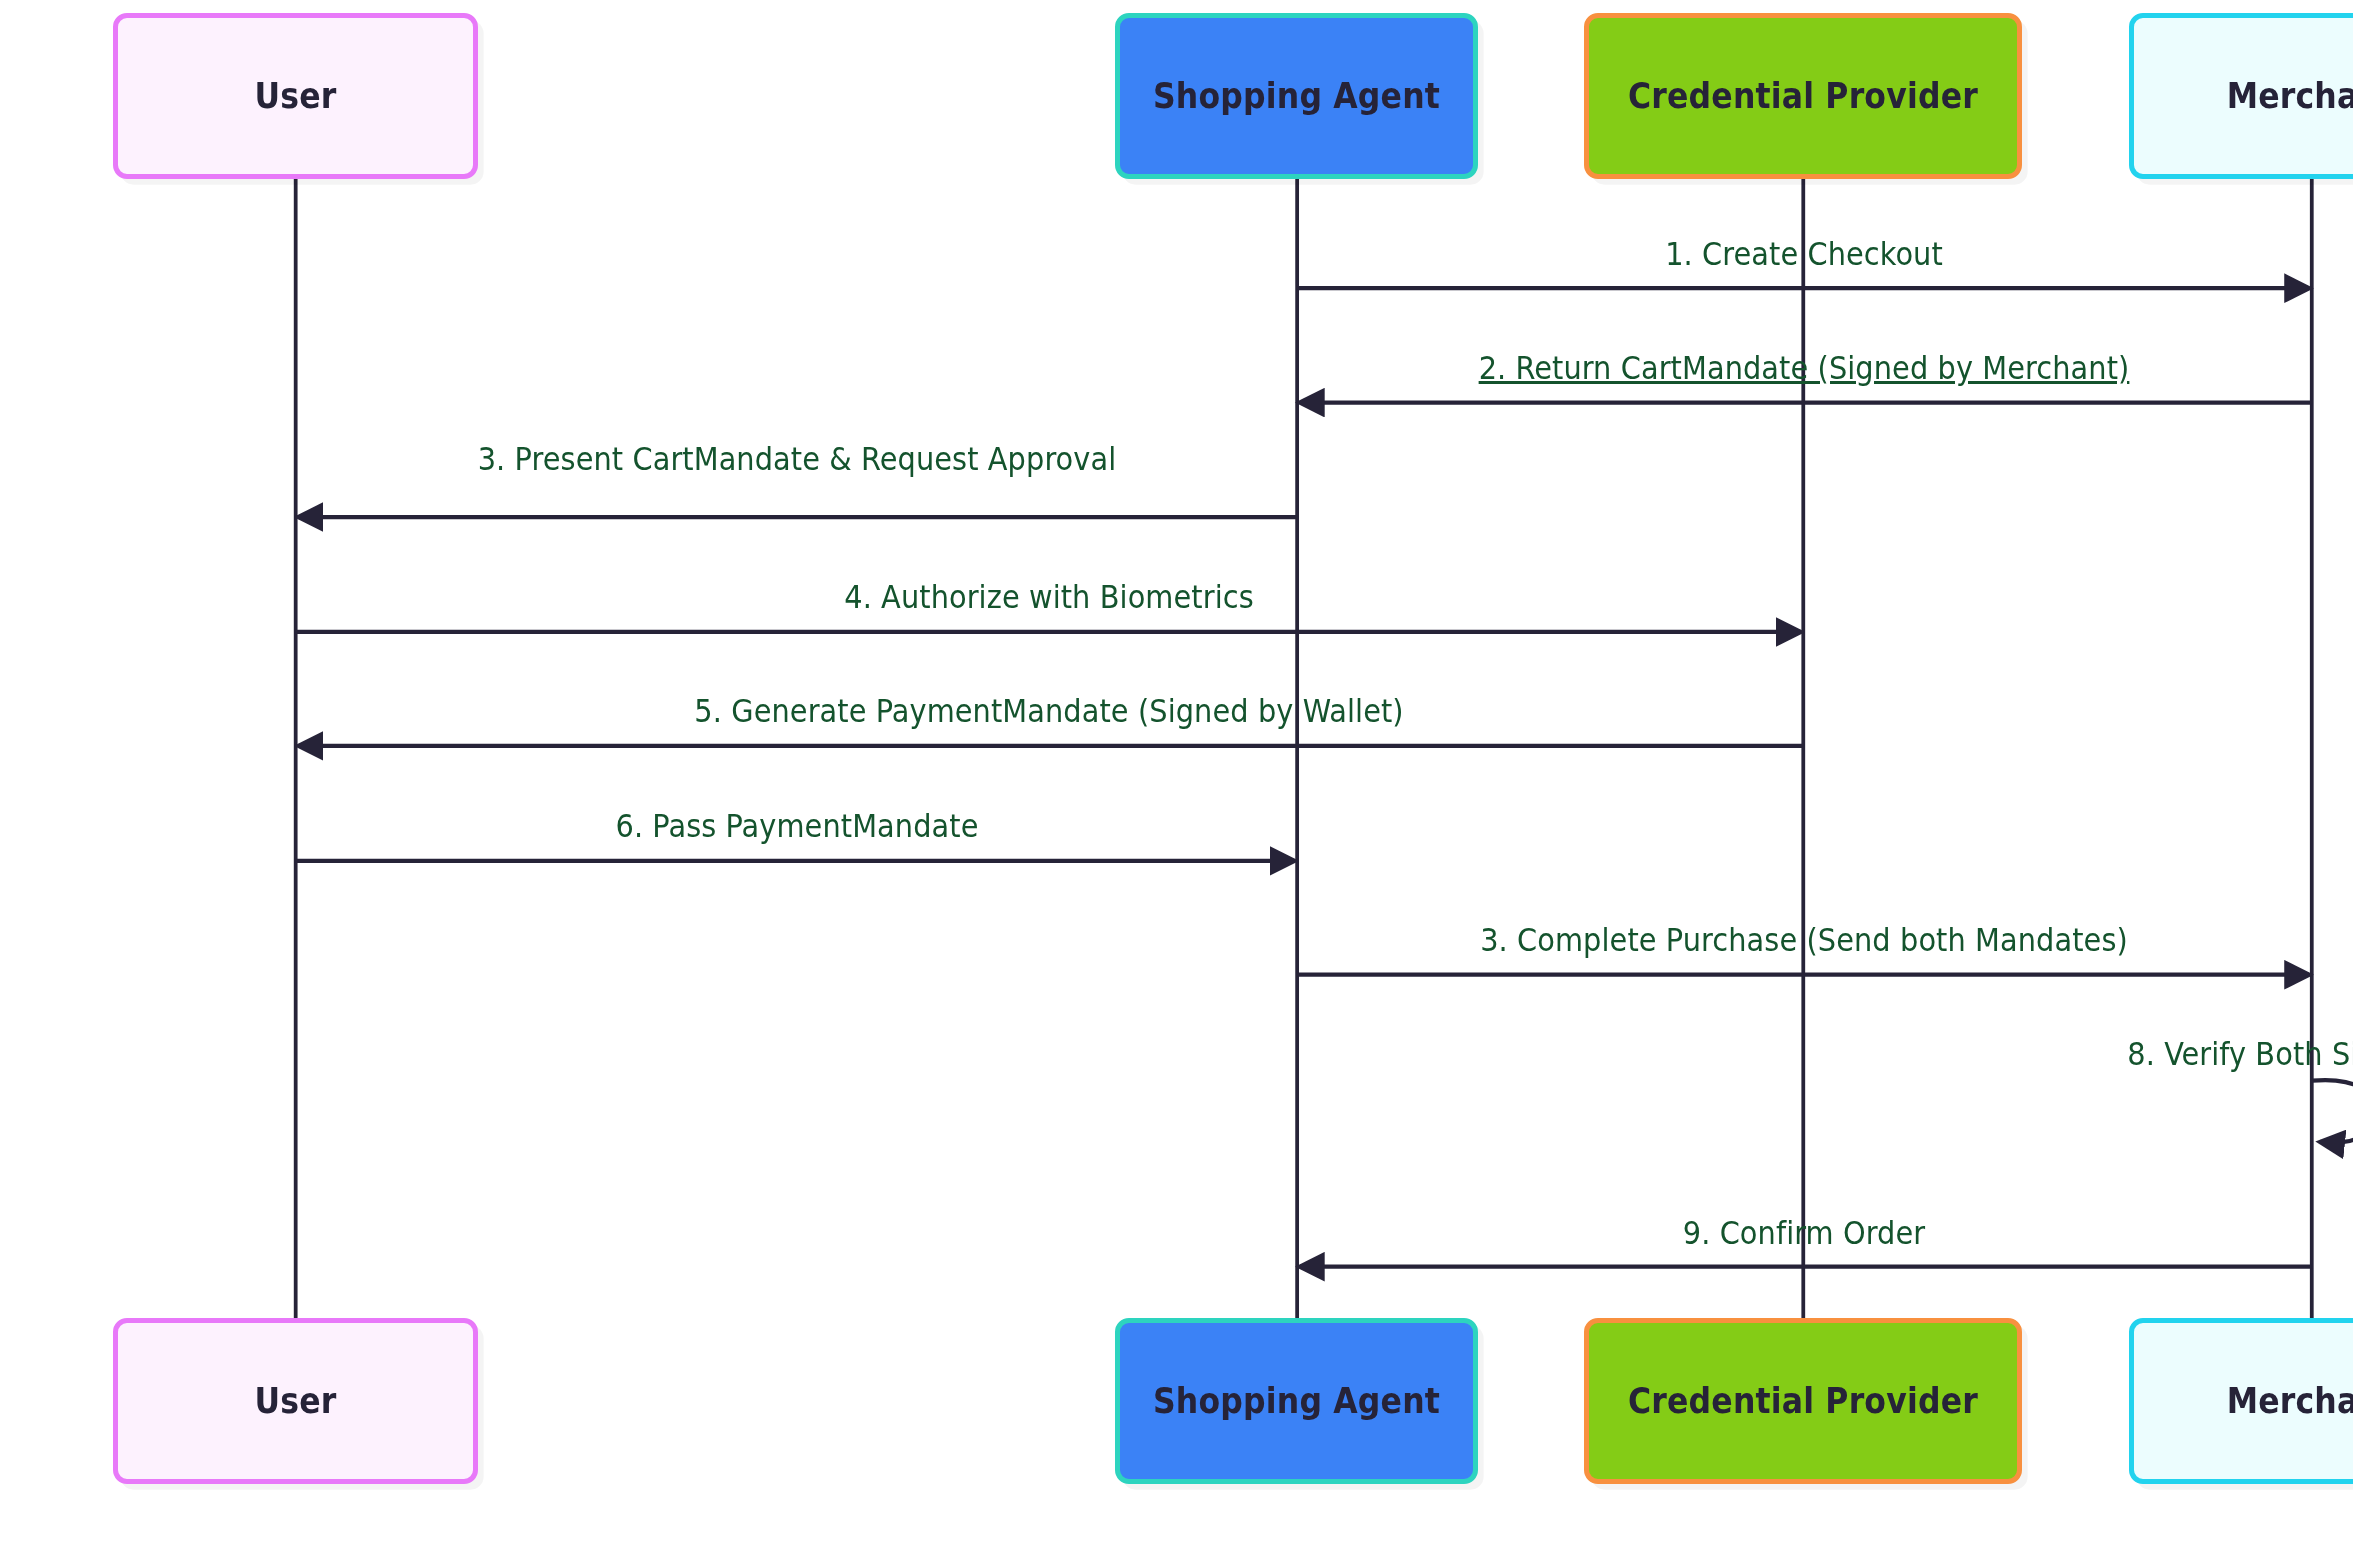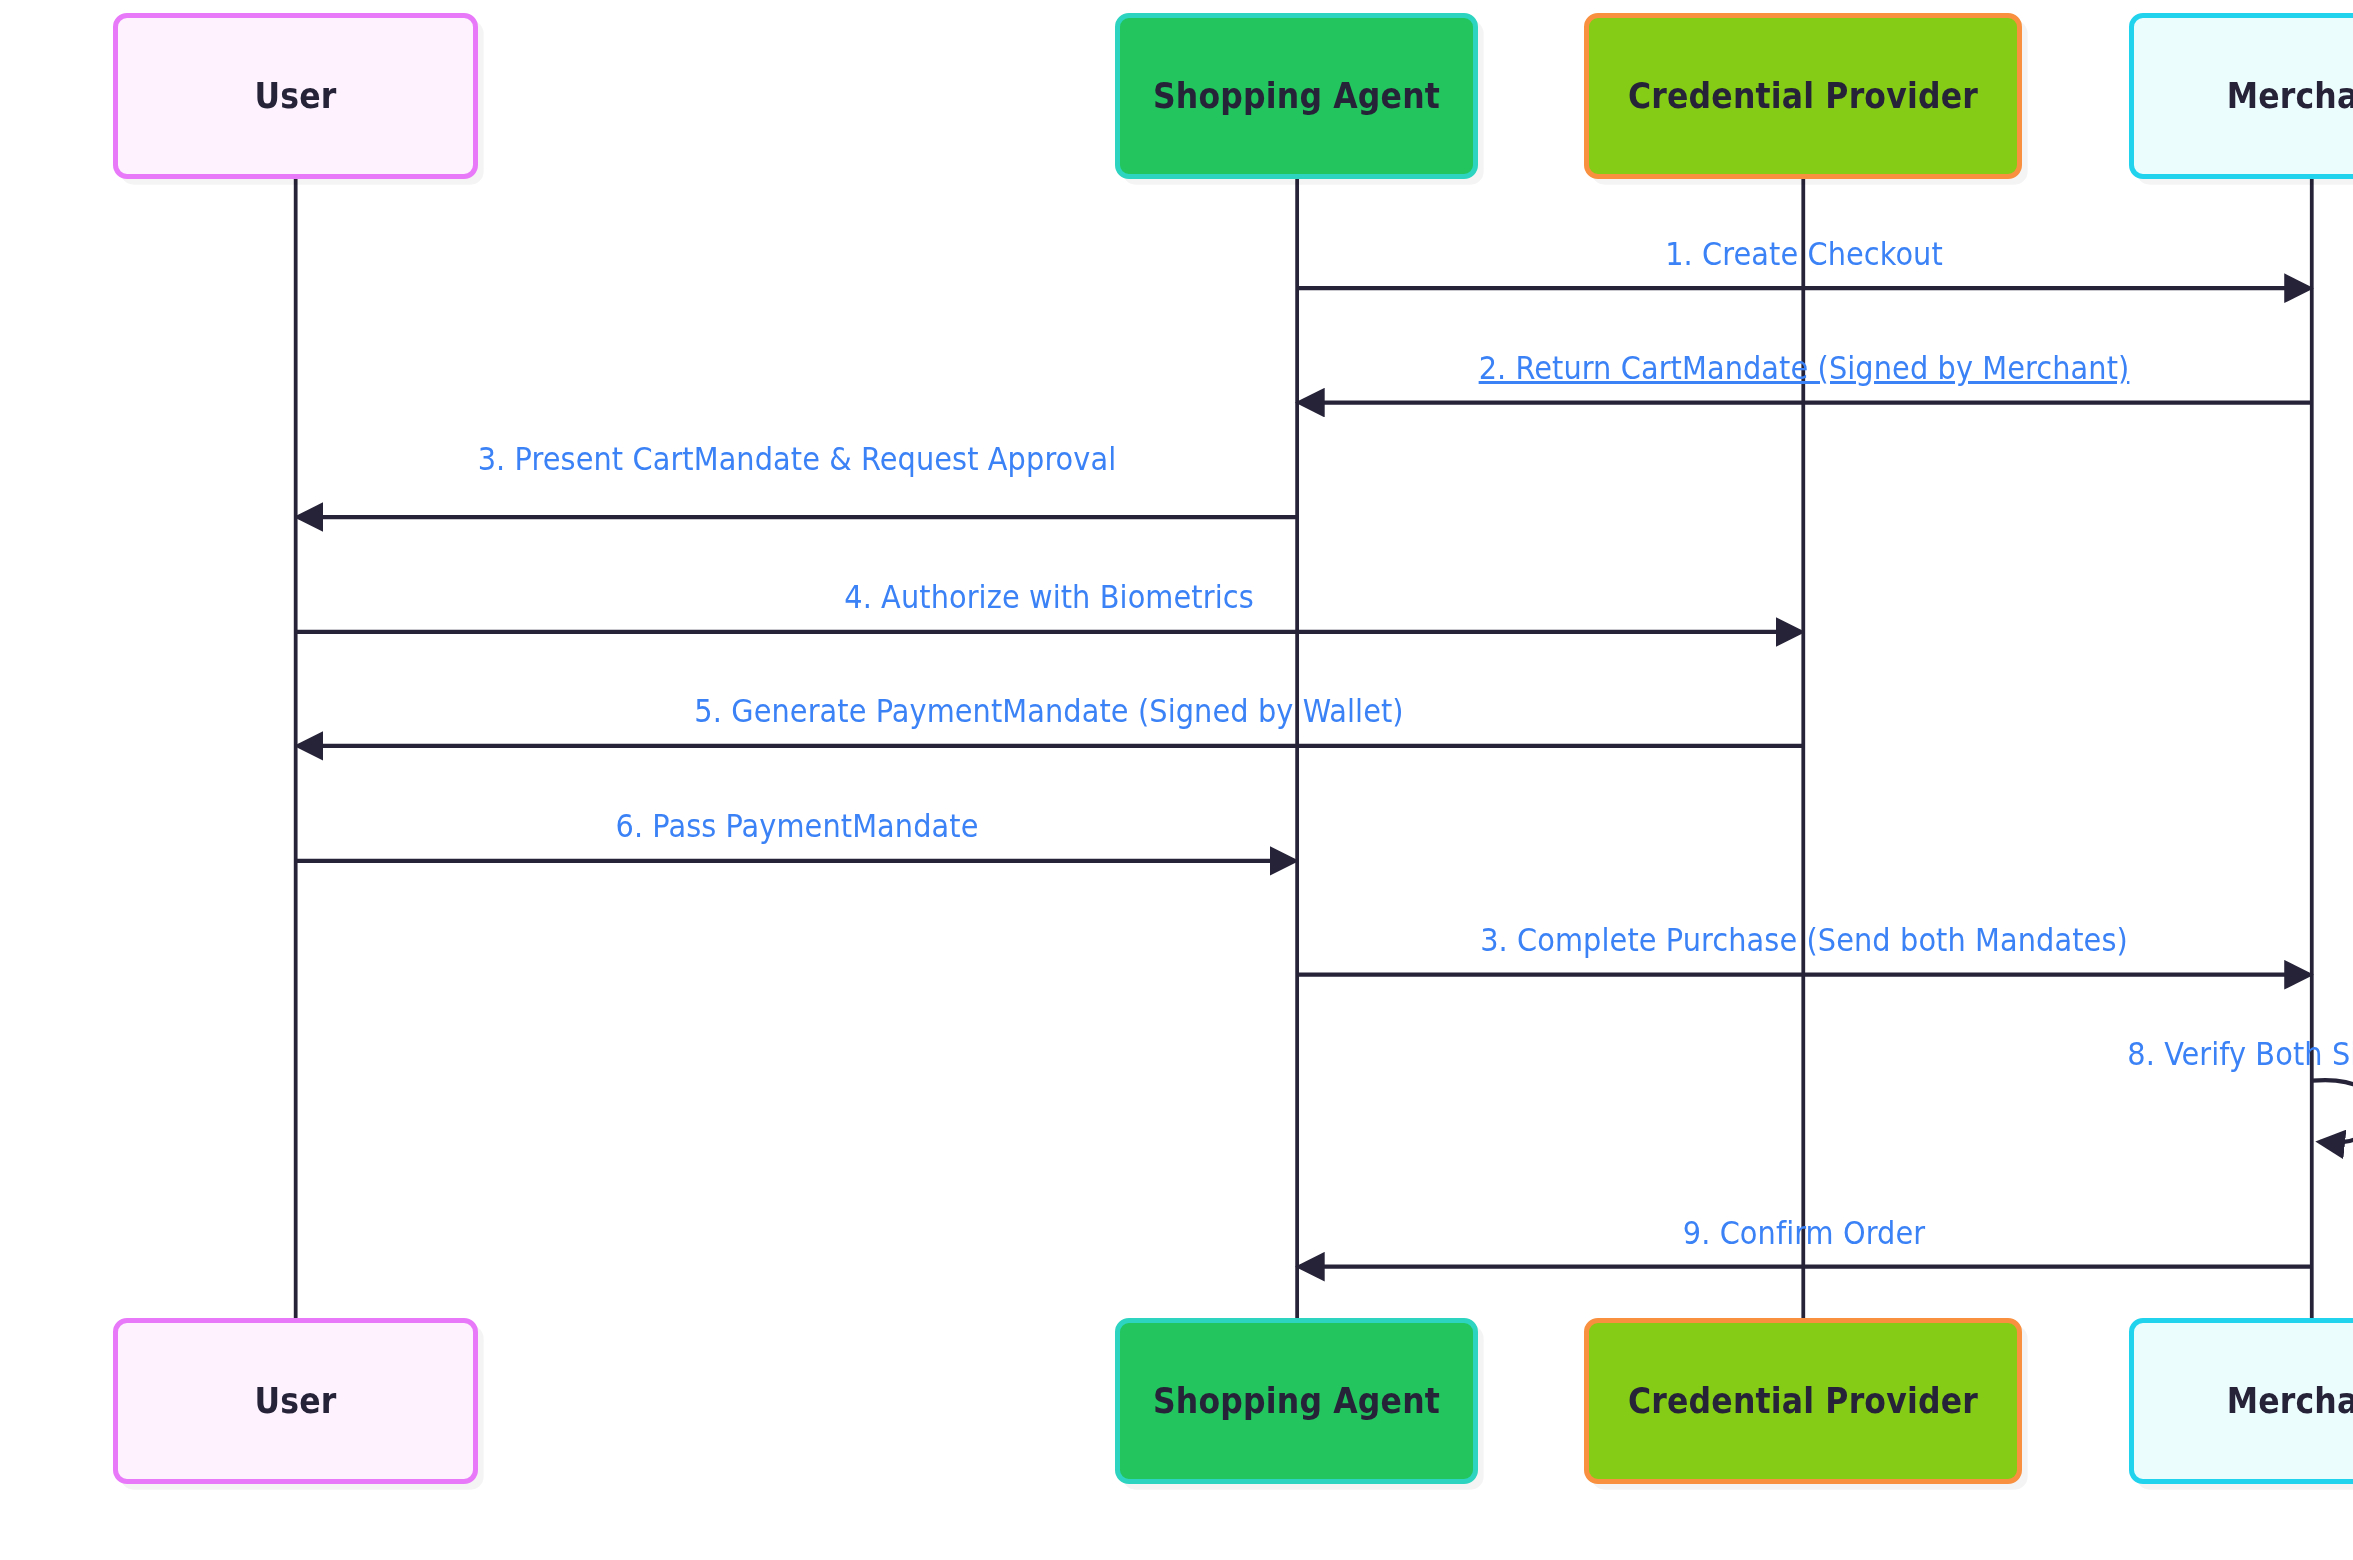--- a/index.html
+++ b/index.html
@@ -23,29 +23,29 @@
   }
   .participant-label{
     font-size:35px;
     color:#262338;
     letter-spacing:0.2px;
     white-space:nowrap;
     font-weight:700;
   }
 
   .p-user      {border-color:#e879f9;background:#fdf2fe;}
-  .p-agent     {border-color:#2dd4bf;background:#22c55e;}
+  .p-agent     {border-color:#2dd4bf;background:#3b82f6;}
   .p-credential{border-color:#f8903f;background:#84cc16;}
   .p-merchant  {border-color:#22d3ee;background:#ecfdfe;}
 
   .msg-label{
     position:absolute;
     transform:translateX(-50%);
     font-size:32px;
-    color:#3b82f6;
+    color:#14532d;
     white-space:nowrap;
     letter-spacing:0.1px;
     z-index:4;
   }
 </style>
 </head>
 <body>
 
 <div id="diagram">
 

